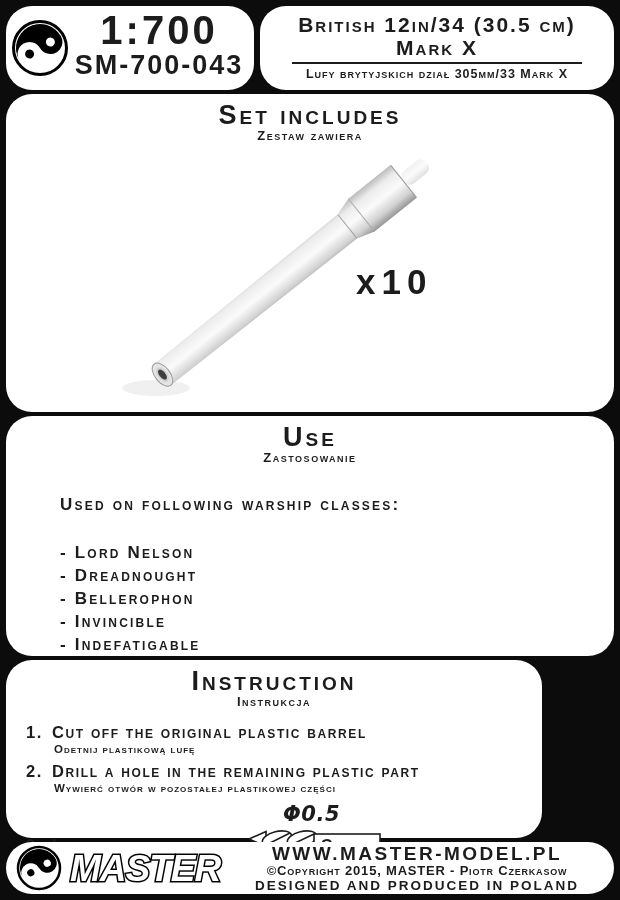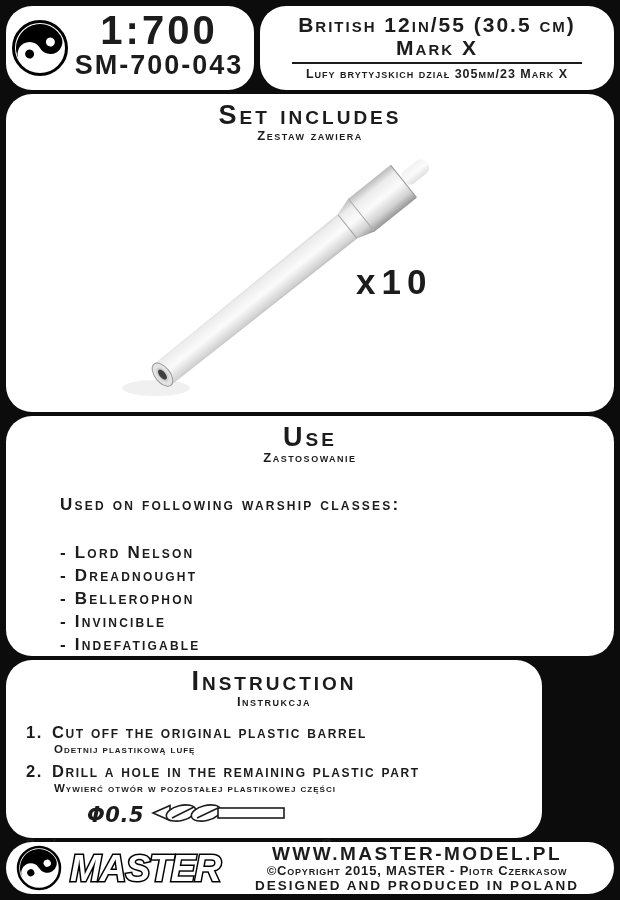--- a/index.html
+++ b/index.html
@@ -38,21 +38,21 @@
   
   .use-intro{margin:30px 0 0 54px;font-size:17px;font-weight:bold;letter-spacing:2.2px;}
   .use-list{margin:26px 0 0 54px;}
   .use-list .cls{font-size:17px;font-weight:bold;letter-spacing:2.2px;line-height:23px;}
   
   .steps{margin:15px 0 0 20px;}
   .step{margin-bottom:7px;}
   .step-en{font-size:16.5px;font-weight:bold;letter-spacing:1.6px;line-height:17px;white-space:nowrap;}
   .step-en .num{display:inline-block;width:26px;}
   .step-pl{font-size:11.5px;font-weight:bold;letter-spacing:1px;line-height:13px;margin:2px 0 0 28px;}
-  .drill-row{margin:6px 0 9px 61px;display:flex;align-items:center;height:26px;}
+  .drill-row{margin:6px 0 9px 61px;display:flex;align-items:center;height:26px;flex-direction:column;}
   .drill-label{font-size:21px;font-style:italic;font-weight:bold;letter-spacing:0.5px;margin-right:6px;font-family:"DejaVu Sans",sans-serif;}
   
   #footer{left:6px;top:842px;width:608px;height:52px;}
   #footer .logo{position:absolute;left:10px;top:3px;}
   #footer .wordmark{position:absolute;left:58px;top:2px;}
   #footer .ftxt{position:absolute;right:6px;top:2px;width:382px;text-align:center;}
   .site-line{font-size:19px;font-weight:bold;letter-spacing:2.5px;line-height:19px;white-space:nowrap;}
   .copy-line{font-size:13px;font-weight:bold;letter-spacing:0.8px;line-height:15px;white-space:nowrap;}
   .origin-line{font-size:13.5px;font-weight:bold;letter-spacing:2px;line-height:15px;white-space:nowrap;}
 </style>
@@ -71,24 +71,24 @@
     </svg>
   </span>
   <div class="txt">
     <div class="scale-line">1:700</div>
     <div class="sku-line">SM-700-043</div>
   </div>
 </div>
 
 <div class="panel" id="hdr-right">
   <div class="inner">
-    <div class="prod-title sc">British 12in/55 (30.5 cm)</div>
+    <div class="prod-title sc">British 12in/34 (30.5 cm)</div>
     <div class="prod-title sc">Mark X</div>
     <div class="hdr-rule"></div>
-    <div class="prod-sub sc">Lufy brytyjskich dział 305mm/23 Mark X</div>
+    <div class="prod-sub sc">Lufy brytyjskich dział 305mm/33 Mark X</div>
   </div>
 </div>
 
 <div class="panel" id="sec-set">
   <div class="sec-title sc">Set includes</div>
   <div class="sec-sub sc">Zestaw zawiera</div>
 
   <div id="barrel-wrap">
     <svg width="608" height="266" viewBox="0 0 608 266">
       <defs>

